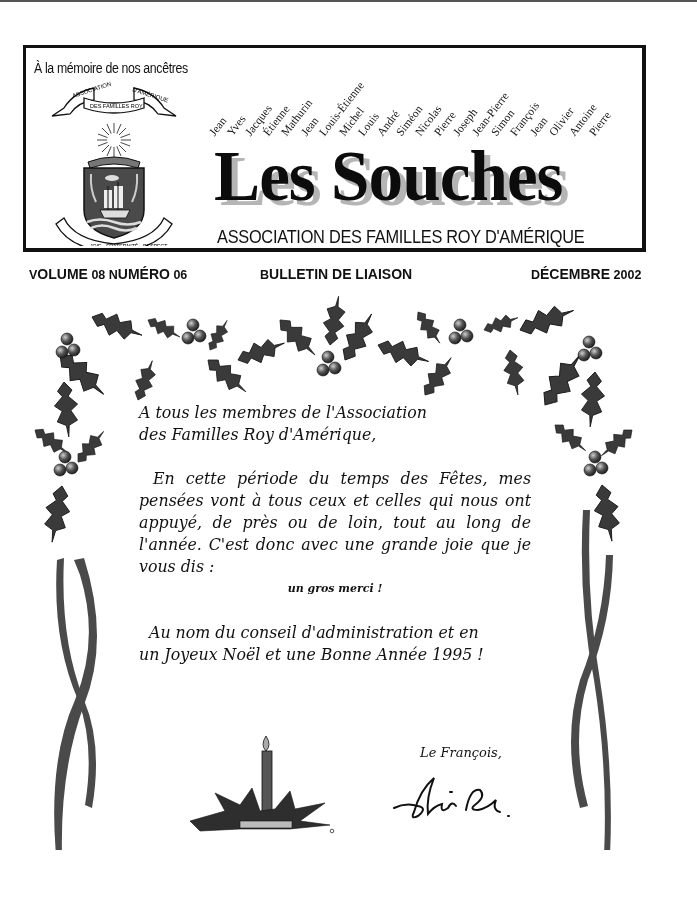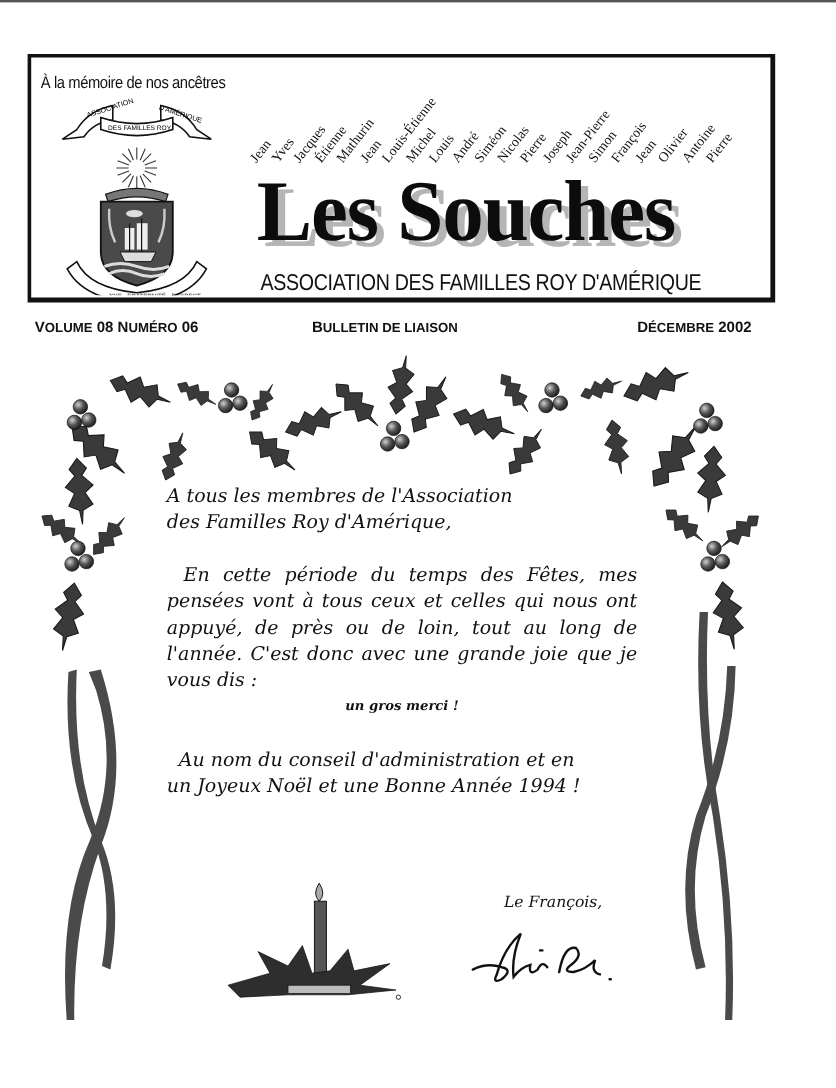--- a/index.html
+++ b/index.html
@@ -9,21 +9,21 @@
   .memoire { position:absolute; left:8px; top:12px; font-family:"Liberation Sans", sans-serif; font-size:14px; letter-spacing:-0.4px; transform:scaleX(0.88); transform-origin:left top; white-space:nowrap; }
   .crest { position:absolute; left:18px; top:30px; width:140px; height:168px; }
   .names { position:absolute; left:190px; top:10px; width:420px; height:80px; }
   .names span { position:absolute; bottom:0; font-family:"Liberation Serif", serif; font-size:11.5px; transform:rotate(-52deg); transform-origin:left bottom; white-space:nowrap; }
   .title-wrap { position:absolute; left:188px; top:92px; width:420px; height:70px; }
   .title-shadow, .title { position:absolute; left:0; top:0; font-family:"Liberation Serif", serif; font-weight:bold; font-size:72px; line-height:72px; letter-spacing:-1px; white-space:nowrap; transform:scaleX(0.96); transform-origin:left top; }
   .title-shadow { color:#b5b5b5; left:6px; top:5px; }
   .title { color:#0c0c0c; }
   .subtitle { position:absolute; left:191px; top:178px; font-family:"Liberation Sans", sans-serif; font-size:19px; letter-spacing:-0.3px; white-space:nowrap; transform:scaleX(0.86); transform-origin:left top; }
   .infobar { position:absolute; top:266px; left:0; width:697px; font-family:"Liberation Sans", sans-serif; font-weight:bold; font-size:12.5px; }
-  .infobar .sc { font-size:11px; }
+  .infobar .sc { font-size:14px; }
   .info-left { position:absolute; left:29px; }
   .info-mid { position:absolute; left:260px; }
   .info-right { position:absolute; left:521px;padding-left:10px; }
   .deco { position:absolute; left:0; top:290px; width:697px; height:560px; }
   .letter { position:absolute; left:139px; top:402px; width:392px; font-family:"DejaVu Serif", serif; font-style:italic; font-size:15.8px; line-height:22px; color:#111; }
   .letter p { margin:0; }
   .greet { margin-bottom:22px !important; }
   .para { text-align:justify; text-align-last:left; }
   .indent { text-indent:14px; }
   .merci { text-align:center; margin:0 0 22px 0 !important; font-size:11px;font-weight:bold; }
@@ -185,21 +185,21 @@
   <path d="M583,510 Q578,600 594,680 Q608,770 604,855 L610,855 Q614,770 600,680 Q586,600 590,510 Z" fill="#4a4a4a"></path>
   <path d="M606,555 Q604,620 580,680 Q562,740 580,808 L588,806 Q570,740 588,680 Q612,620 613,555 Z" fill="#4a4a4a"></path>
 </svg>
 
 <div class="letter">
   <p>A tous les membres de l'Association</p>
   <p class="greet">des Familles Roy d'Amérique,</p>
   <p class="para indent">En cette période du temps des Fêtes, mes pensées vont à tous ceux et celles qui nous ont appuyé, de près ou de loin,  tout au long de l'année.  C'est donc avec une grande joie que je vous dis :</p>
   <p class="merci">un gros merci !</p>
   <p class="para2">Au nom du conseil d'administration et en</p>
-  <p>un Joyeux Noël et une Bonne Année 1994 !</p>
+  <p>un Joyeux Noël et une Bonne Année 1995 !</p>
 </div>
 
 <svg class="candle" viewBox="0 0 160 105">
   <path d="M86,3 Q80,12 86,18 Q92,12 86,3 Z" fill="#aaa" stroke="#111" stroke-width="0.8"></path>
   <rect x="82" y="18" width="10" height="62" fill="#555" stroke="#111" stroke-width="0.8"></rect>
   <path d="M10,88 L45,78 L35,60 L60,72 L72,55 L80,78 L95,76 L110,58 L115,76 L145,70 L120,88 L150,92 L110,96 L60,96 L20,98 Z" fill="#2e2e2e" stroke="#111" stroke-width="0.6"></path>
   <rect x="60" y="88" width="52" height="7" fill="#bbb" stroke="#111" stroke-width="0.6"></rect>
   <circle cx="152" cy="98" r="1.8" fill="none" stroke="#111" stroke-width="0.7"></circle>
 </svg>
 

